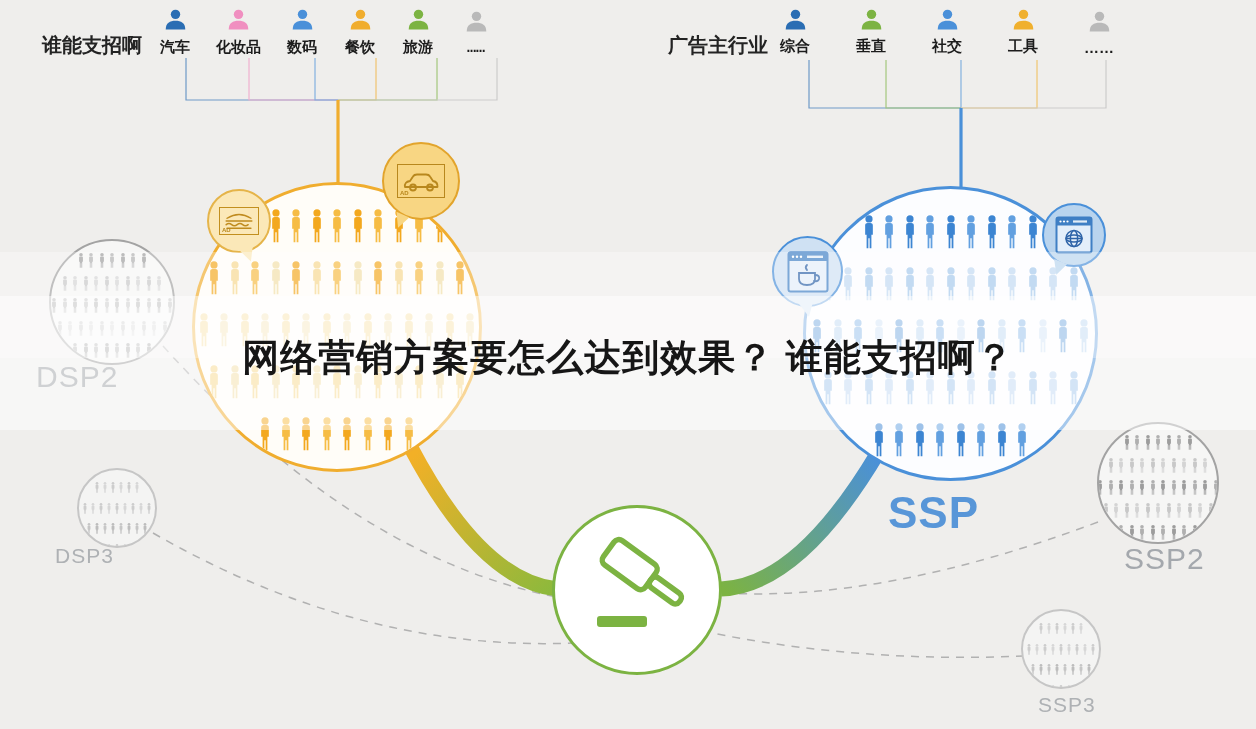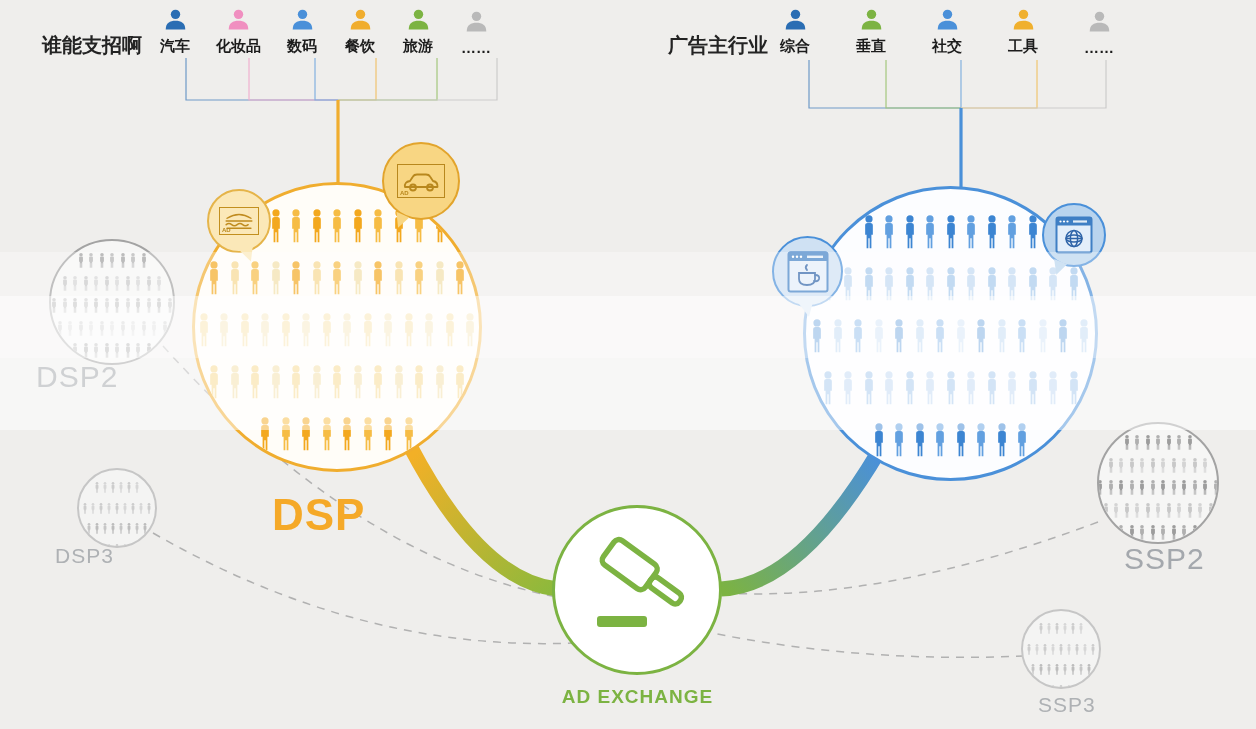--- a/index.html
+++ b/index.html
@@ -6,21 +6,21 @@
   .canvas{
     position:relative;width:1256px;height:729px;overflow:hidden;
     background:var(--canvas_bg,#efeeec);
     font-family:"Liberation Sans","DejaVu Sans",sans-serif;
   }
   
   .group-heading{position:absolute;font-size:20px;font-weight:bold;color:#232323;z-index:2;}
   #adv-heading{left:42px;top:32px;}
   #media-heading{left:668px;top:32px;}
   .icon-items{position:absolute;display:flex;align-items:flex-end;z-index:2;}
-  #adv-items{left:158px;top:8px;gap:24px;}
+  #adv-items{left:158px;top:8px;gap:24px;font-family:Liberation Mono, monospace;}
   #media-items{left:778px;top:8px;gap:42px;}
   .icon-item{display:flex;flex-direction:column;align-items:center;gap:2px;min-width:34px;}
   .icon-item .lbl{font-size:15px;font-weight:bold;color:#1c1c1c;white-space:nowrap;}
   
   .overlay{position:absolute;left:0;top:0;z-index:1;pointer-events:none;}
   
   .circle{position:absolute;border-radius:50%;overflow:hidden;box-sizing:border-box;z-index:2;}
   #dsp-circle {left:192px;top:182px;width:290px;height:290px;background:#fffdf8;border:3px solid var(--dsp,#f0ad2e);}
   #ssp-circle {left:803px;top:186px;width:295px;height:295px;background:#fcfdff;border:3px solid var(--ssp,#4a90d9);}
   #dsp2-circle{left:49px;top:239px;width:126px;height:126px;background:#f6f6f5;border:2px solid #a3a3a3;}
@@ -1984,23 +1984,22 @@
 
   <div class="circle" id="exchange-circle">
     <svg width="130" height="120" viewBox="0 0 130 120" style="position:absolute;left:22px;top:22px;" aria-hidden="true">
       <g transform="rotate(36 55 40)" fill="none" stroke="#7cb342" stroke-width="5.5" stroke-linejoin="round">
         <rect x="24" y="22" width="52" height="30" rx="6"></rect>
         <rect x="76" y="31" width="36" height="12" rx="5"></rect>
       </g>
       <rect x="20" y="86" width="50" height="11" rx="3" fill="#7cb342"></rect>
     </svg>
   </div>
-  <div class="node-label" id="exchange-label">AD EXCHANGE</div>
 
-  <div class="node-label" id="dsp-label">DSP</div>
+  <div class="node-label" id="ssp-label">SSP</div>
   <div class="node-label" id="dsp2-label">DSP2</div>
   <div class="node-label" id="dsp3-label">DSP3</div>
   <div class="node-label" id="ssp2-label">SSP2</div>
   <div class="node-label" id="ssp3-label">SSP3</div>
 
   <div class="bubble" id="burger-bubble">
     <div class="ad-frame">
       <svg width="34" height="22" viewBox="0 0 36 24" aria-hidden="true">
         <g fill="none" stroke="#c08b1f" stroke-width="1.6" stroke-linecap="round">
           <path d="M5 9 Q18 1 31 9"></path>
@@ -2058,14 +2057,15 @@
         <ellipse cx="19" cy="22.5" rx="3.6" ry="8"></ellipse>
         <ellipse cx="19" cy="22.5" rx="8" ry="3.6"></ellipse>
         <line x1="11" y1="22.5" x2="27" y2="22.5"></line>
       </g>
     </svg>
     <div class="tail"></div>
   </div>
 
   <div class="band" id="band1"></div>
   <div class="band" id="band2"></div>
+  <div id="headline">网络营销方案要怎么达到效果？ 谁能支招啊？</div>
 
 </div>
 
 </body></html>

